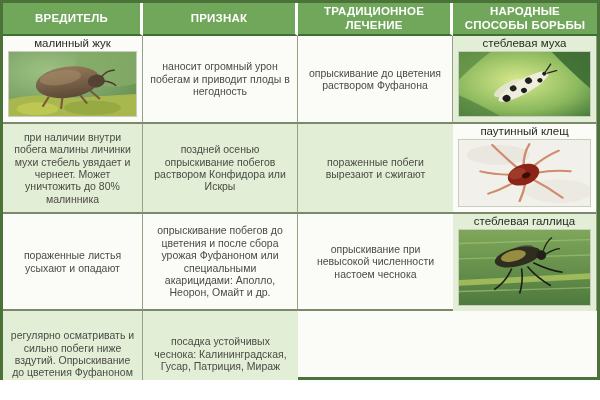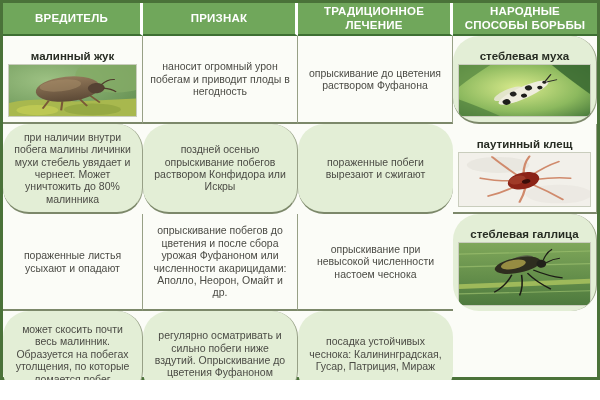--- a/index.html
+++ b/index.html
@@ -18,30 +18,30 @@
     box-sizing:border-box;border-bottom:2px solid #3e6f33;padding:1px 4px;
   }
   .hcell:not(.last-col){border-right:3px solid #ffffff;}
   .cell{
     box-sizing:border-box;overflow:hidden;
     border-right:1px solid #97a086;border-bottom:2px solid #7c886a;
   }
   .last-col{border-right:none;}
   .last-row{border-bottom:none;justify-content:flex-end;}
   .row-light{background:#fbfcf7;}
-  .row-green{background:#e3eed6;border-radius:26px;}
+  .row-green{background:#e3eed6;}
   .text-cell{
     display:flex;align-items:center;justify-content:center;
     text-align:center;font-size:10.5px;line-height:1.18;color:#4b4b45;
     padding:2px 7px;font-weight:500;
   }
   .pest-cell{display:flex;flex-direction:column;}
   .pest-label{
-    font-size:11.5px;font-weight:bold;color:#272c23;text-align:center;
-    padding:14px 2px 0 2px;flex:0 0 auto;
+    font-size:11.5px;font-weight:normal;color:#272c23;text-align:center;
+    padding:1px 2px 0 2px;flex:0 0 auto;
   }
   .photo{flex:1 1 auto;margin:2px 5px 5px 5px;overflow:hidden;border:1px solid #c9cdbd;}
   .photo svg{display:block;width:100%;height:100%;}
 </style>
 </head>
 <body>
 
 <div class="table-wrap">
 
   <div class="hcell">ВРЕДИТЕЛЬ</div>
@@ -133,21 +133,21 @@
         </g>
         <g transform="rotate(-28 66 42)">
           <ellipse cx="66" cy="42" rx="17" ry="12" fill="#8c2317"></ellipse>
           <ellipse cx="61" cy="38" rx="9" ry="6" fill="#a84430" opacity="0.7"></ellipse>
           <ellipse cx="68" cy="44" rx="4.5" ry="3.2" fill="#3a0d08"></ellipse>
         </g>
       </svg>
     </div>
   </div>
   <div class="cell text-cell row-light">пораженные листья усыхают и опадают</div>
-  <div class="cell text-cell row-light">опрыскивание побегов до цветения и после сбора урожая Фуфаноном или численности акарицидами: Аполло, Неорон, Омайт и др.</div>
+  <div class="cell text-cell row-light">опрыскивание побегов до цветения и после сбора урожая Фуфаноном или специальными акарицидами: Аполло, Неорон, Омайт и др.</div>
   <div class="cell text-cell row-light last-col">опрыскивание при невысокой численности настоем чеснока</div>
 
   <div class="cell pest-cell row-green last-row">
     <div class="pest-label">стеблевая галлица</div>
     <div class="photo">
       <svg viewBox="0 0 134 78" preserveAspectRatio="none">
         <defs>
           <linearGradient id="bg4" x1="0" y1="0" x2="0" y2="1">
             <stop offset="0" stop-color="#7fa75a"></stop>
               <stop offset="1" stop-color="#4e7a3e"></stop>
@@ -169,17 +169,16 @@
         <g transform="translate(60,28) rotate(-14)">
           <ellipse cx="6" cy="-6" rx="12" ry="4.5" fill="#55544a" opacity="0.8"></ellipse>
           <ellipse cx="0" cy="0" rx="24" ry="9.5" fill="#2e2d1f"></ellipse>
           <ellipse cx="-4" cy="-2" rx="13" ry="5.5" fill="#968c42"></ellipse>
           <circle cx="24" cy="4" r="5" fill="#21211a"></circle>
           <path d="M27,0 q6,-9 12,-11 M29,4 q8,-3 15,-2" stroke="#1e1e18" stroke-width="1.3" fill="none"></path>
         </g>
       </svg>
     </div>
   </div>
-  <div class="cell text-cell row-green last-row">может скосить почти весь малинник. Образуется на побегах утолщения, по которые ломается побег</div>
   <div class="cell text-cell row-green last-row">регулярно осматривать и сильно побеги ниже вздутий. Опрыскивание до цветения Фуфаноном</div>
   <div class="cell text-cell row-green last-row last-col">посадка устойчивых чеснока: Калининградская, Гусар, Патриция, Мираж</div>
 
 </div>
 
 </body></html>

